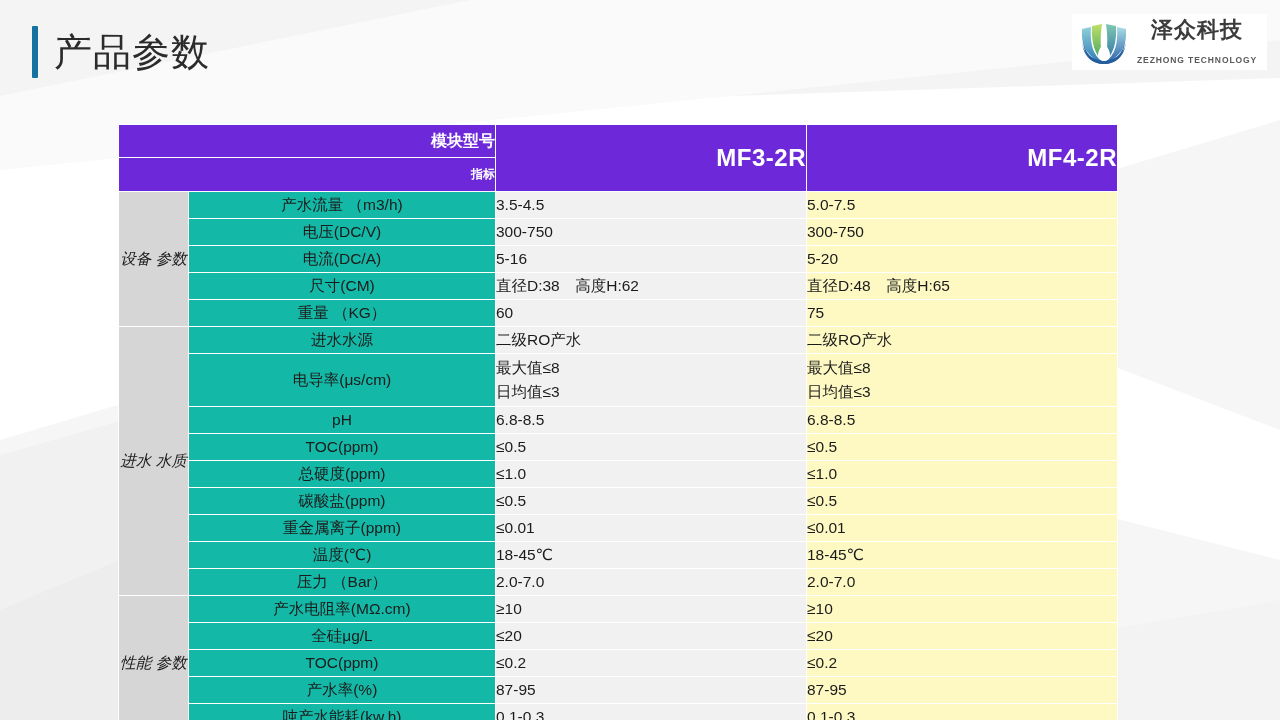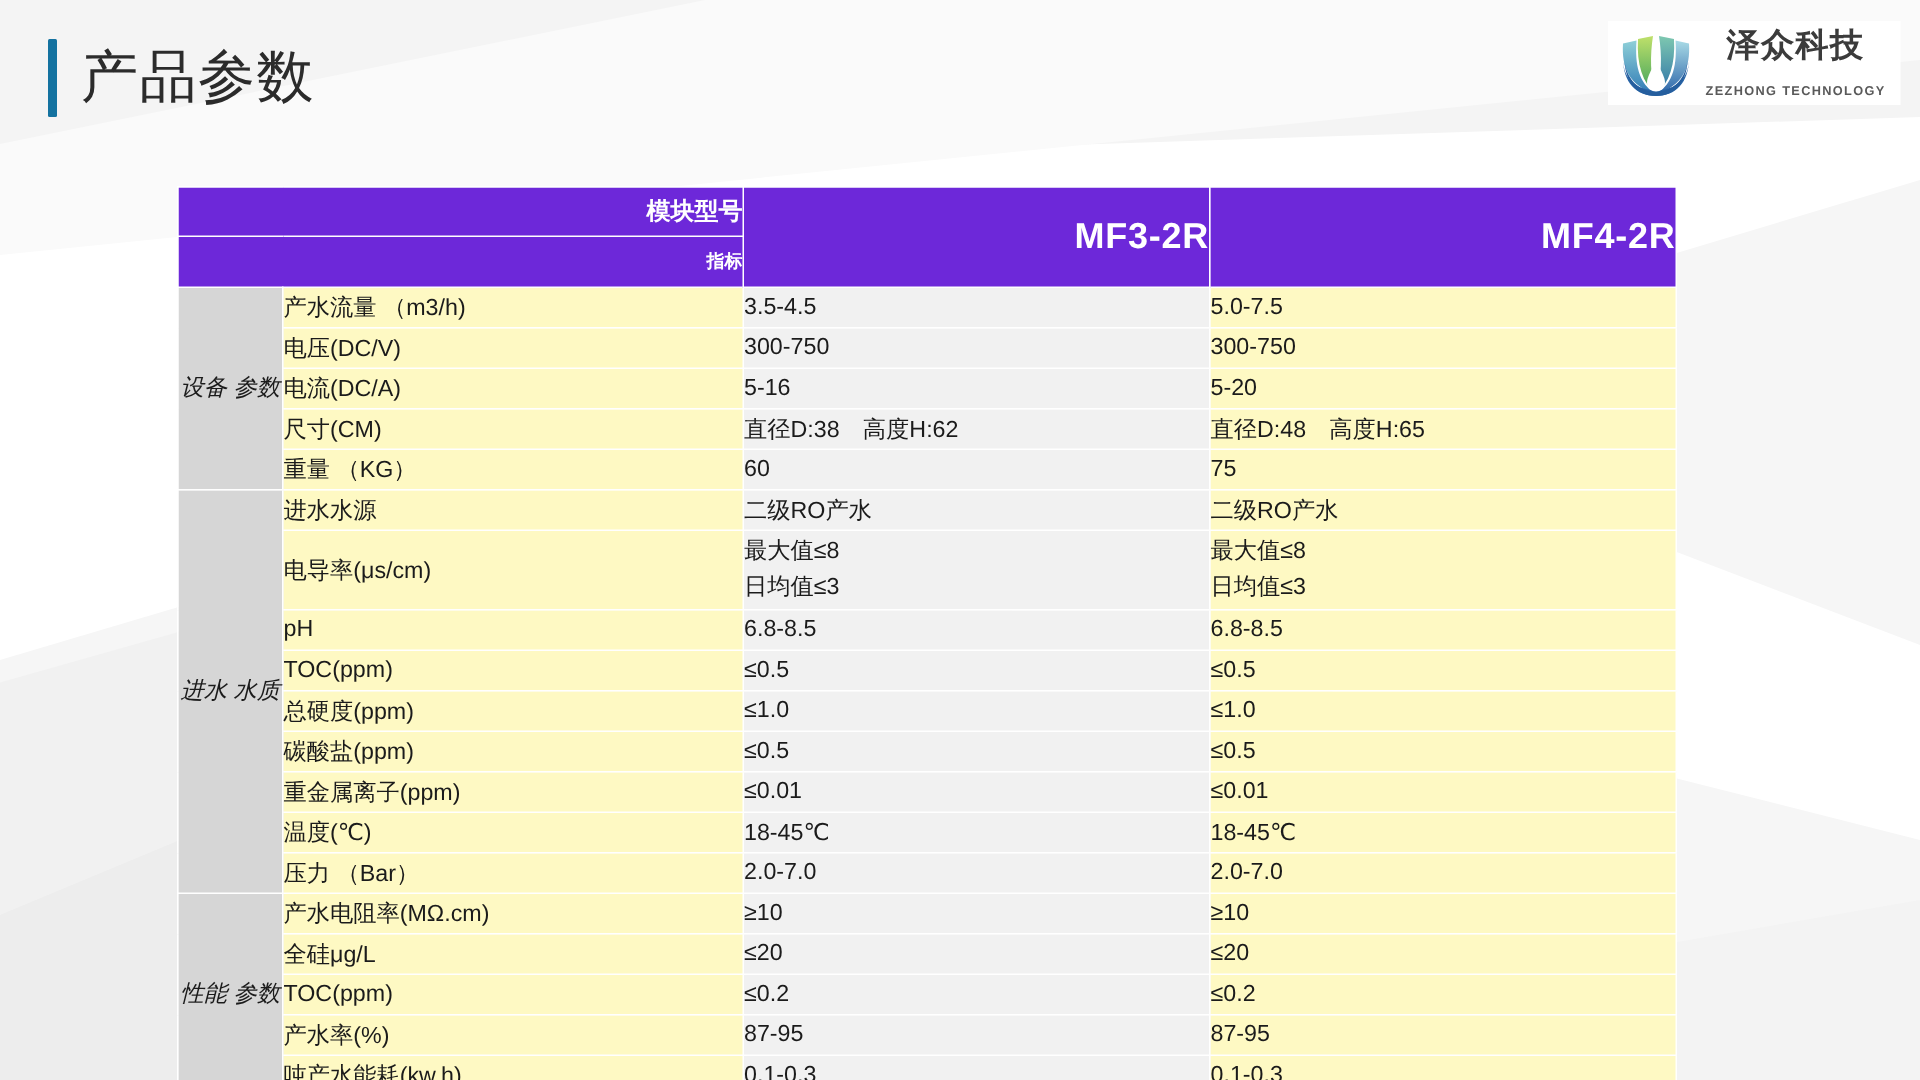--- a/index.html
+++ b/index.html
@@ -145,24 +145,25 @@
     text-align: center;
     font-size: 15.5px;
     color: #1b1b1b;
     line-height: 1.45;
     width: 70px;
     font-style: italic;
   }
 
   
   .item {
-    background: #fef9c3;
+    background: #14b8a6;
     padding-left: 10px;
     height: 26px;
     white-space: nowrap;
+    text-align: center;
   }
   
   .val {
     background: #f1f1f1;
     padding-left: 10px;
     height: 26px;
     white-space: nowrap;
   }
   .val-2 {
     background: #fef9c3;

